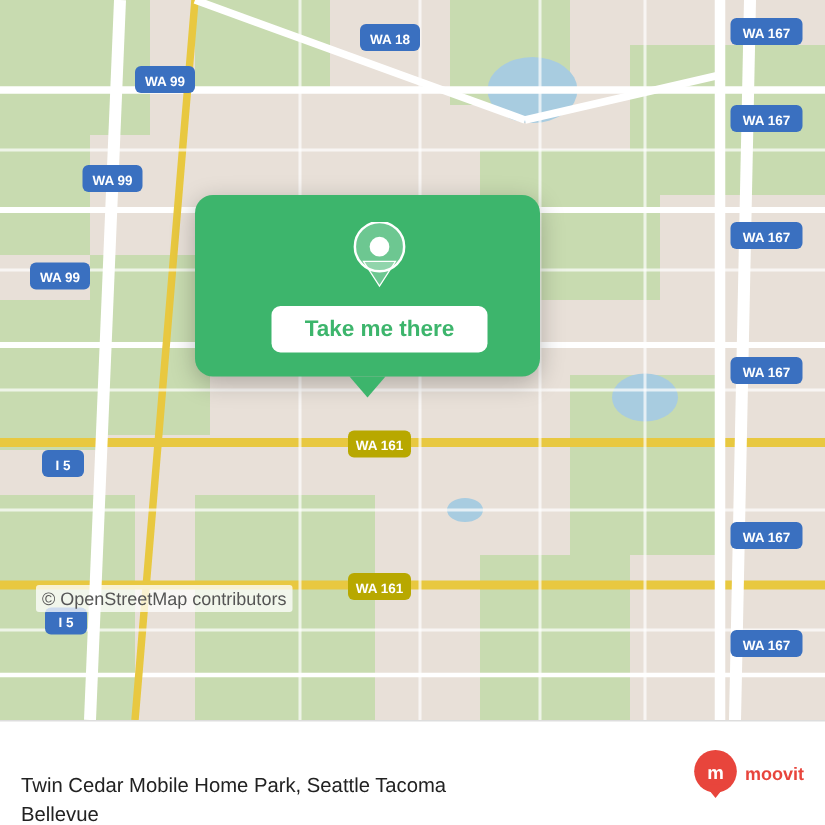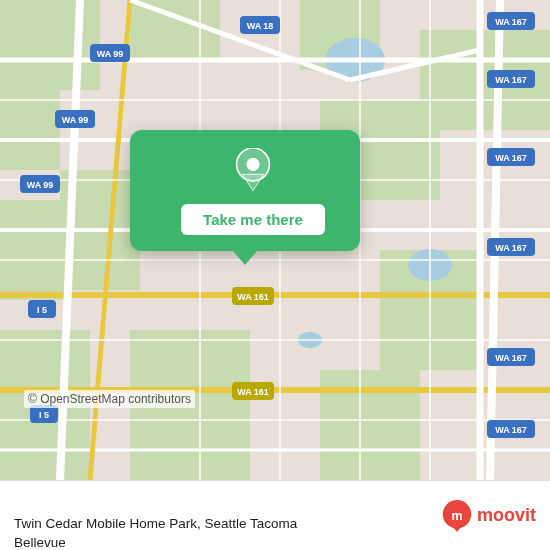--- a/index.html
+++ b/index.html
@@ -53,21 +53,21 @@
       align-items: center;
       gap: 4px;
     }
 
     .moovit-icon {
       width: 32px;
       height: 32px;
     }
 
     .moovit-text {
-      font-size: 18px;
+      font-size: 12px;
       font-weight: bold;
       color: #e8453c;
     }
 
     #copyright {
       position: absolute;
       bottom: 72px;
       left: 24px;
       font-size: 12px;
       color: #555;

